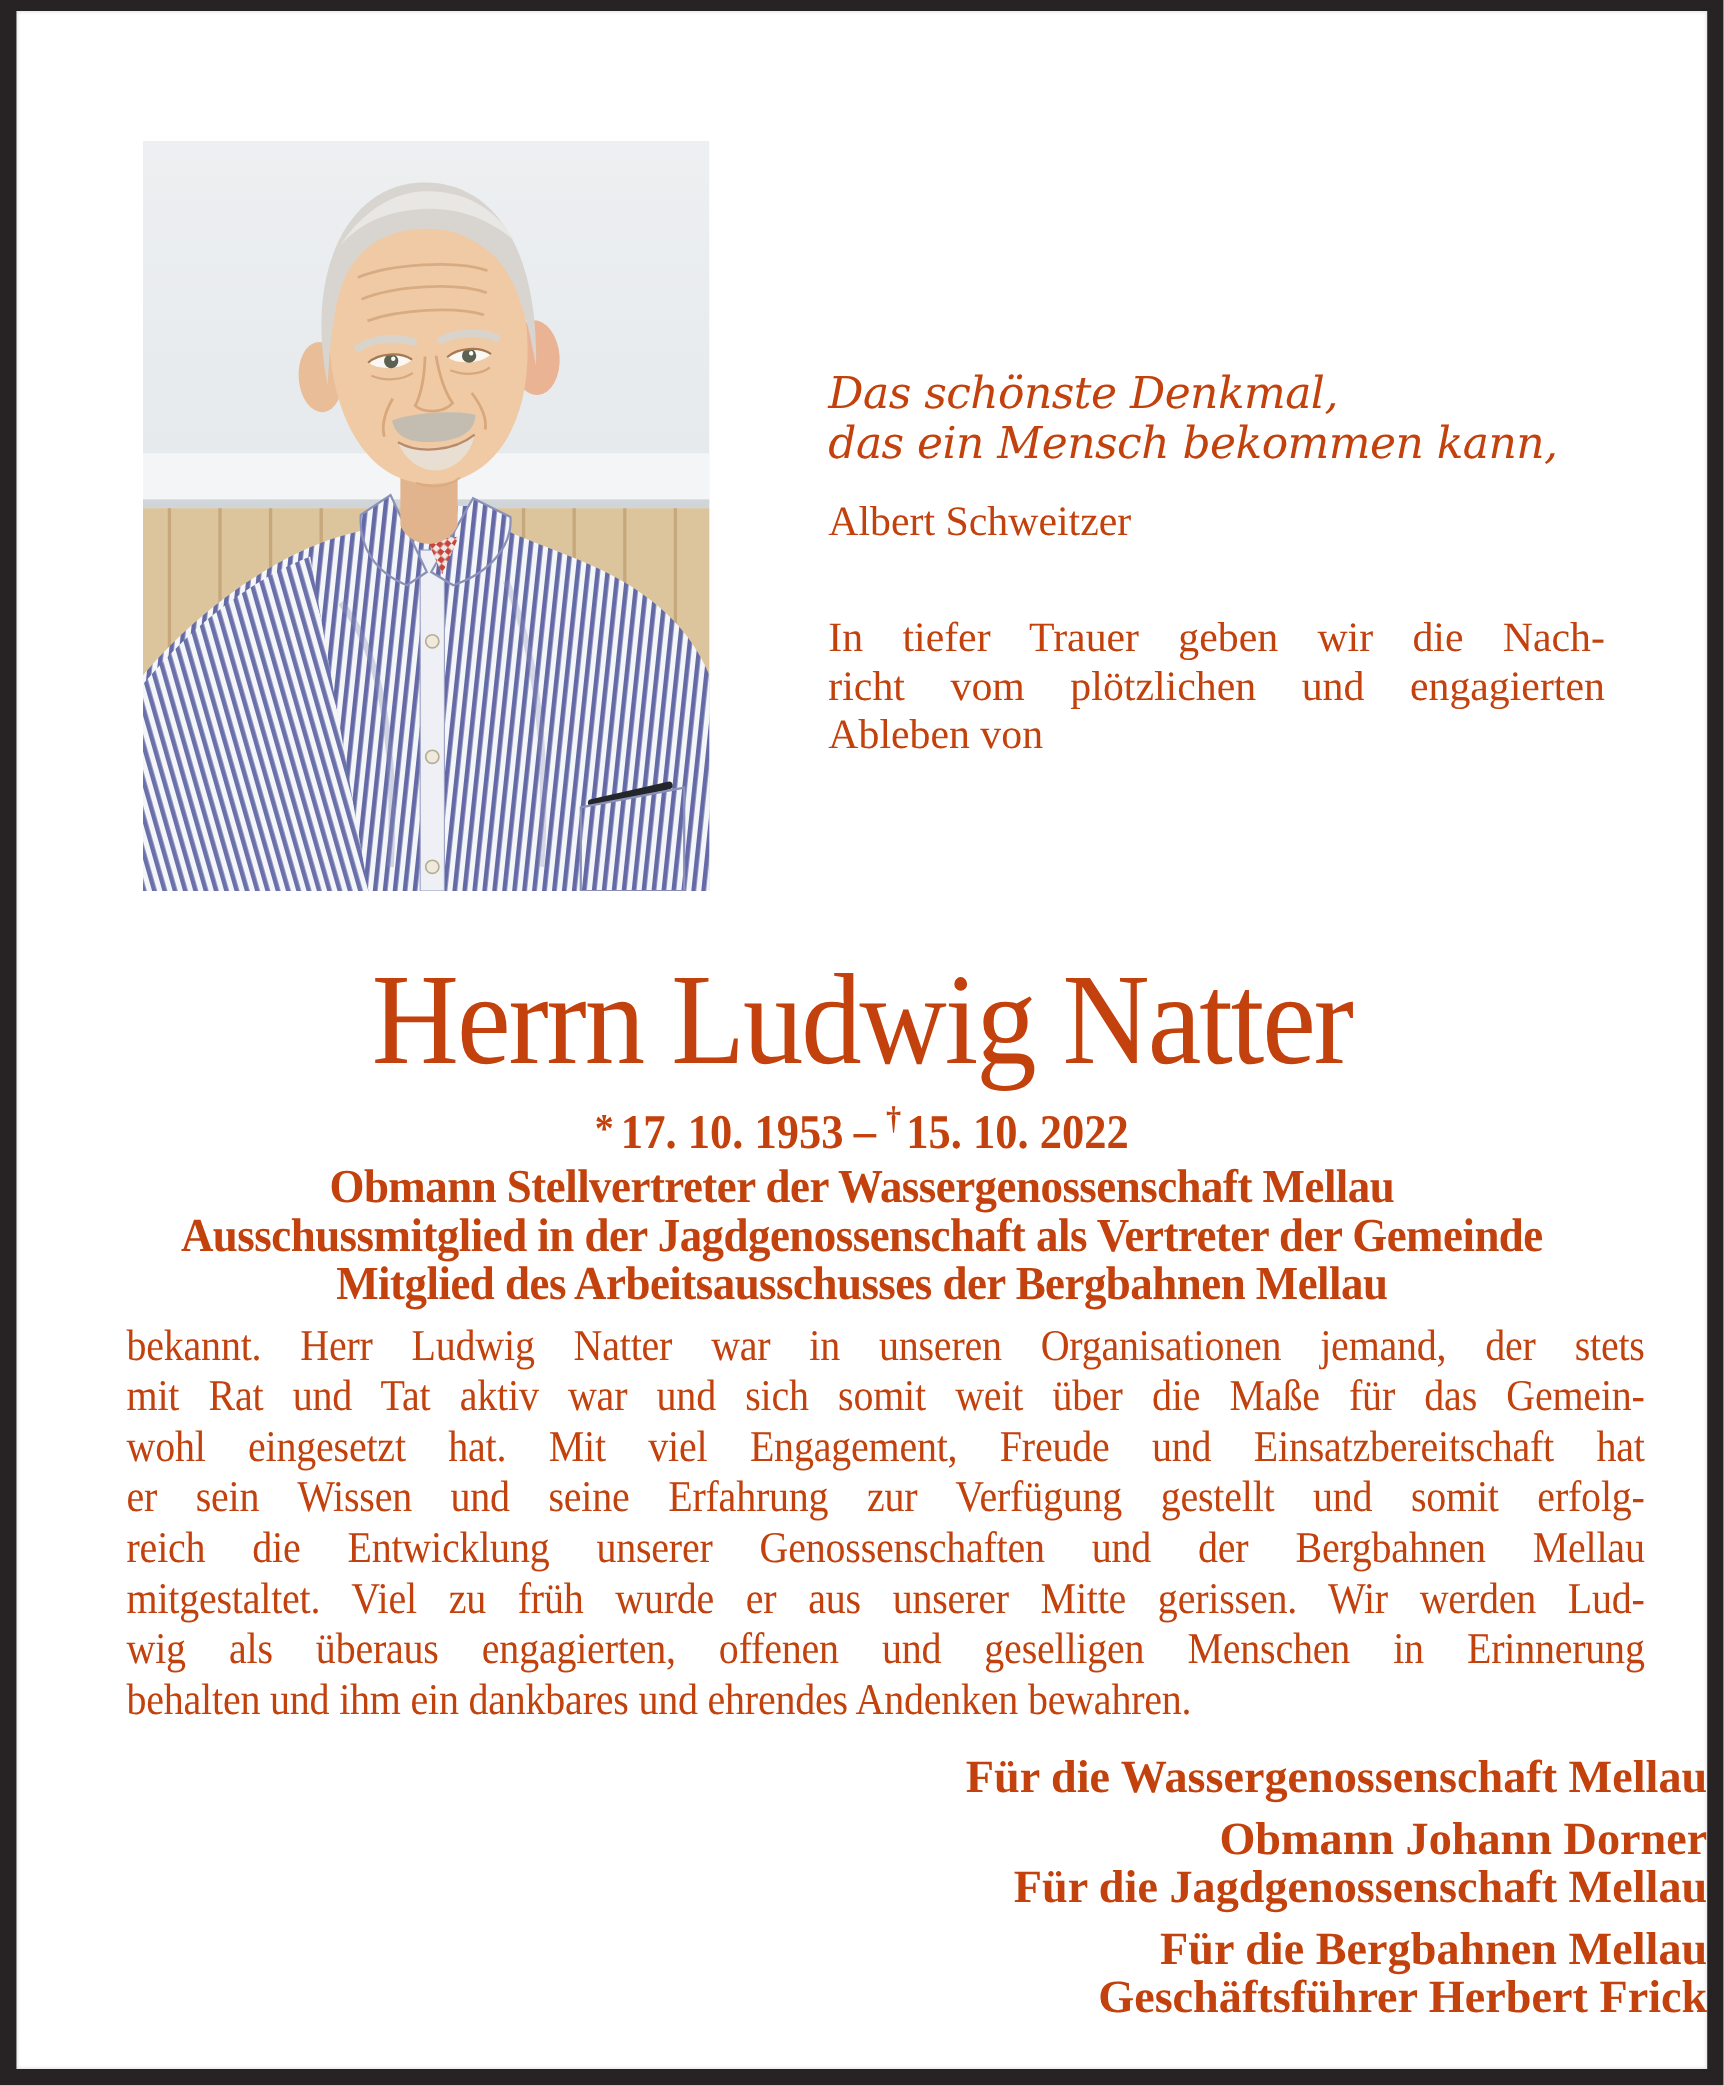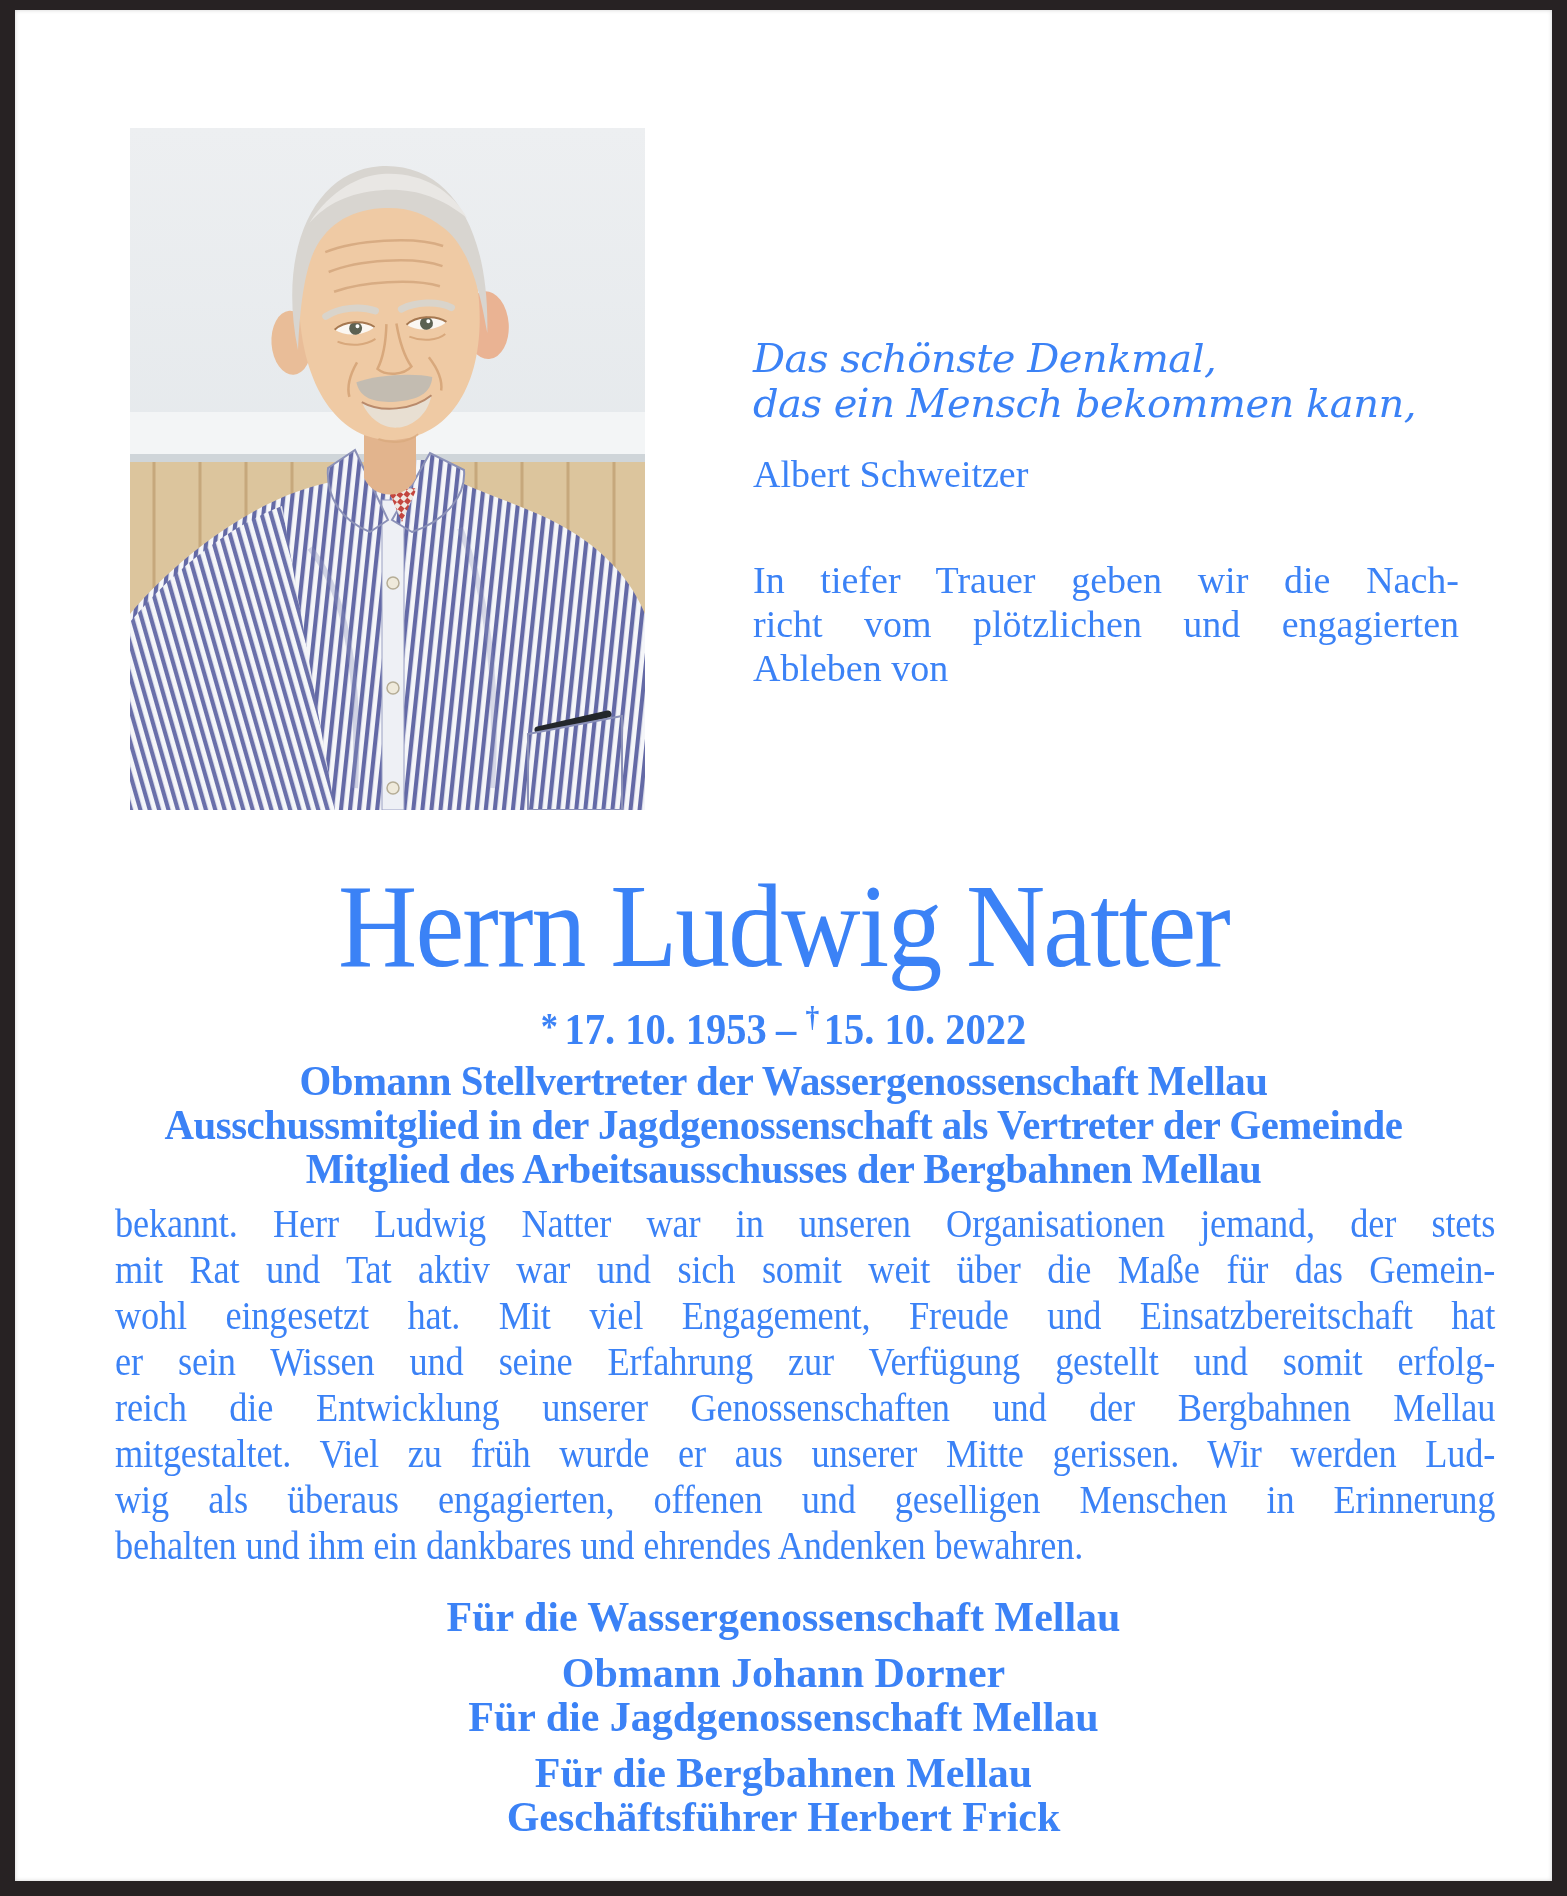--- a/index.html
+++ b/index.html
@@ -5,21 +5,21 @@
   html,body{margin:0;padding:0;background:#ffffff;}
   .page{
     position:relative;
     width:1567px;height:1896px;
     box-sizing:border-box;
     border:15px solid #272223;
     border-top-width:10px;
     background:#ffffff;
     overflow:hidden;
     font-family:"Liberation Serif", serif;
-    color:#3b82f6;
+    color:#c2410c;
     box-shadow:inset 0 0 4px rgba(0,0,0,.18);
   }
   .top{position:relative;height:812px;}
   .portrait{position:absolute;left:115px;top:118px;width:515px;height:682px;display:block;}
   .rightcol{position:absolute;left:738px;top:326px;width:710px;}
   .quote{font-family:"DejaVu Serif", serif;font-style:italic;font-size:40px;line-height:45px;letter-spacing:-0.5px;width:680px;}
   .attrib{width:556px;text-align:left;font-size:38px;margin-top:28px;line-height:40px;}
   .intro{margin-top:64px;width:706px;font-size:38px;line-height:44px;}
   .jline{text-align:justify;text-align-last:justify;}
   .jlast{text-align:left;text-align-last:left;}
@@ -36,21 +36,21 @@
   .dates .sym-d{font-size:68%;vertical-align:38%;margin:0 5px 0 8px;}
   .dates .dash{margin:0 2px 0 10px;}
   .roles{
     margin-top:6px;text-align:center;font-weight:700;font-size:43px;line-height:44px;
     white-space:nowrap;transform:scaleX(0.95);transform-origin:center top;letter-spacing:-0.5px;
   }
   .bodytext{
     margin:10px 0 0 100px;width:1520px;font-size:40px;line-height:46px;letter-spacing:-0.2px;
     transform:scaleX(0.908);transform-origin:left top;
   }
-  .sigs{margin-top:26px;text-align:center;font-weight:700;font-size:42px;line-height:44px;}
+  .sigs{margin-top:26px;text-align:right;font-weight:700;font-size:42px;line-height:44px;}
   .sigblock{margin-bottom:12px;}
 </style>
 </head>
 <body>
 
 <div class="page">
 
   <div class="top">
 
     <svg class="portrait" viewBox="0 0 515 682" preserveAspectRatio="none" aria-hidden="true">

